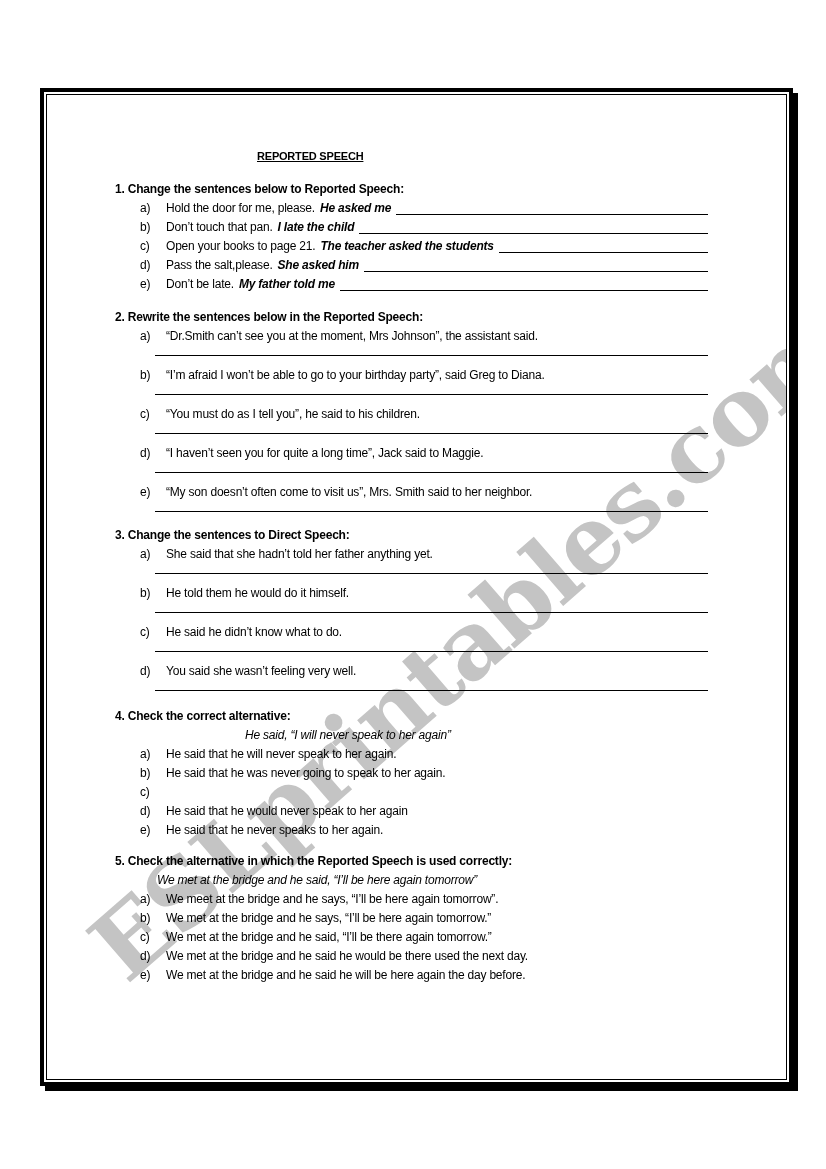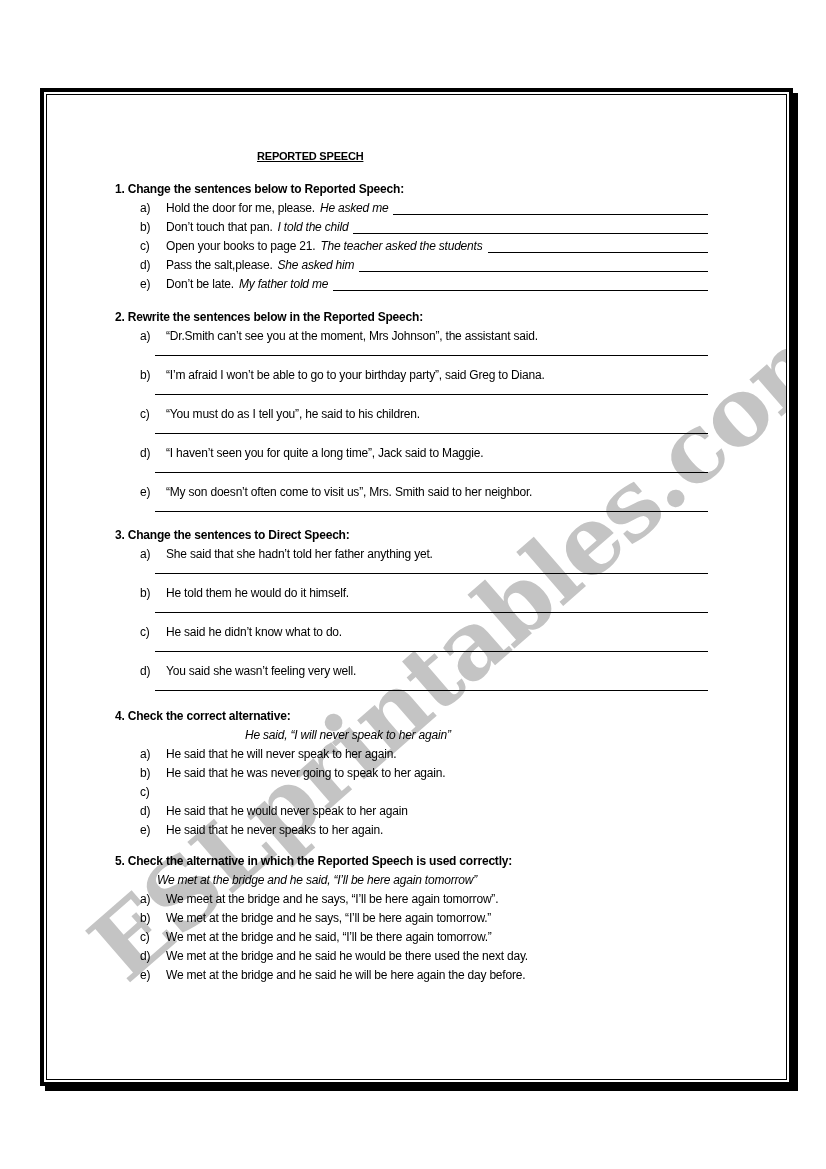--- a/index.html
+++ b/index.html
@@ -32,21 +32,21 @@
     font-weight:bold;font-size:11px;text-decoration:underline;
     margin-left:142px;width:max-content;margin-bottom:14px;
   }
   .h{font-weight:bold;margin-top:14px;}
   .h4{margin-top:16px;}
   .h5{margin-top:12px;}
   .list{margin-left:25px;}
   .row{display:flex;}
   .lbl{flex:0 0 26px;}
   .txt{white-space:nowrap;}
-  .pr{font-style:italic;margin-left:5px;white-space:nowrap;}
+  .pr{font-style:italic;margin-left:5px;white-space:nowrap;font-weight:bold;}
   .fill{flex:1;border-bottom:1px solid #000;margin:0 0 3px 5px;}
   .ans{height:9px;border-bottom:1px solid #000;margin:0 0 10px 15px;}
   .ex{font-style:italic;}
   .ex4{margin-left:130px;}
   .ex5{margin-left:42px;}
 </style>
 </head>
 <body>
 
 <div class="page">
@@ -61,21 +61,21 @@
         <div class="list">
           <div class="row">
             <span class="lbl">a)</span>
               <span class="txt">Hold the door for me, please.</span>
               <span class="pr">He asked me</span>
               <span class="fill"></span>
           </div>
           <div class="row">
             <span class="lbl">b)</span>
               <span class="txt">Don’t touch that pan.</span>
-              <span class="pr">I told the child</span>
+              <span class="pr">I late the child</span>
               <span class="fill"></span>
           </div>
           <div class="row">
             <span class="lbl">c)</span>
               <span class="txt">Open your books to page 21.</span>
               <span class="pr">The teacher asked the students</span>
               <span class="fill"></span>
           </div>
           <div class="row">
             <span class="lbl">d)</span>

